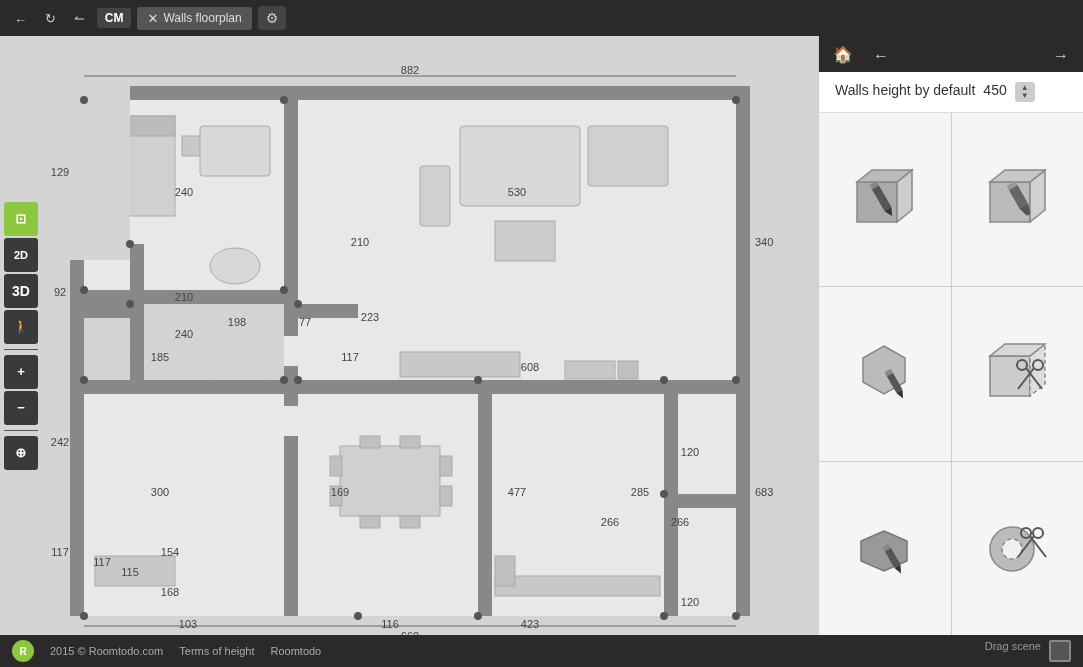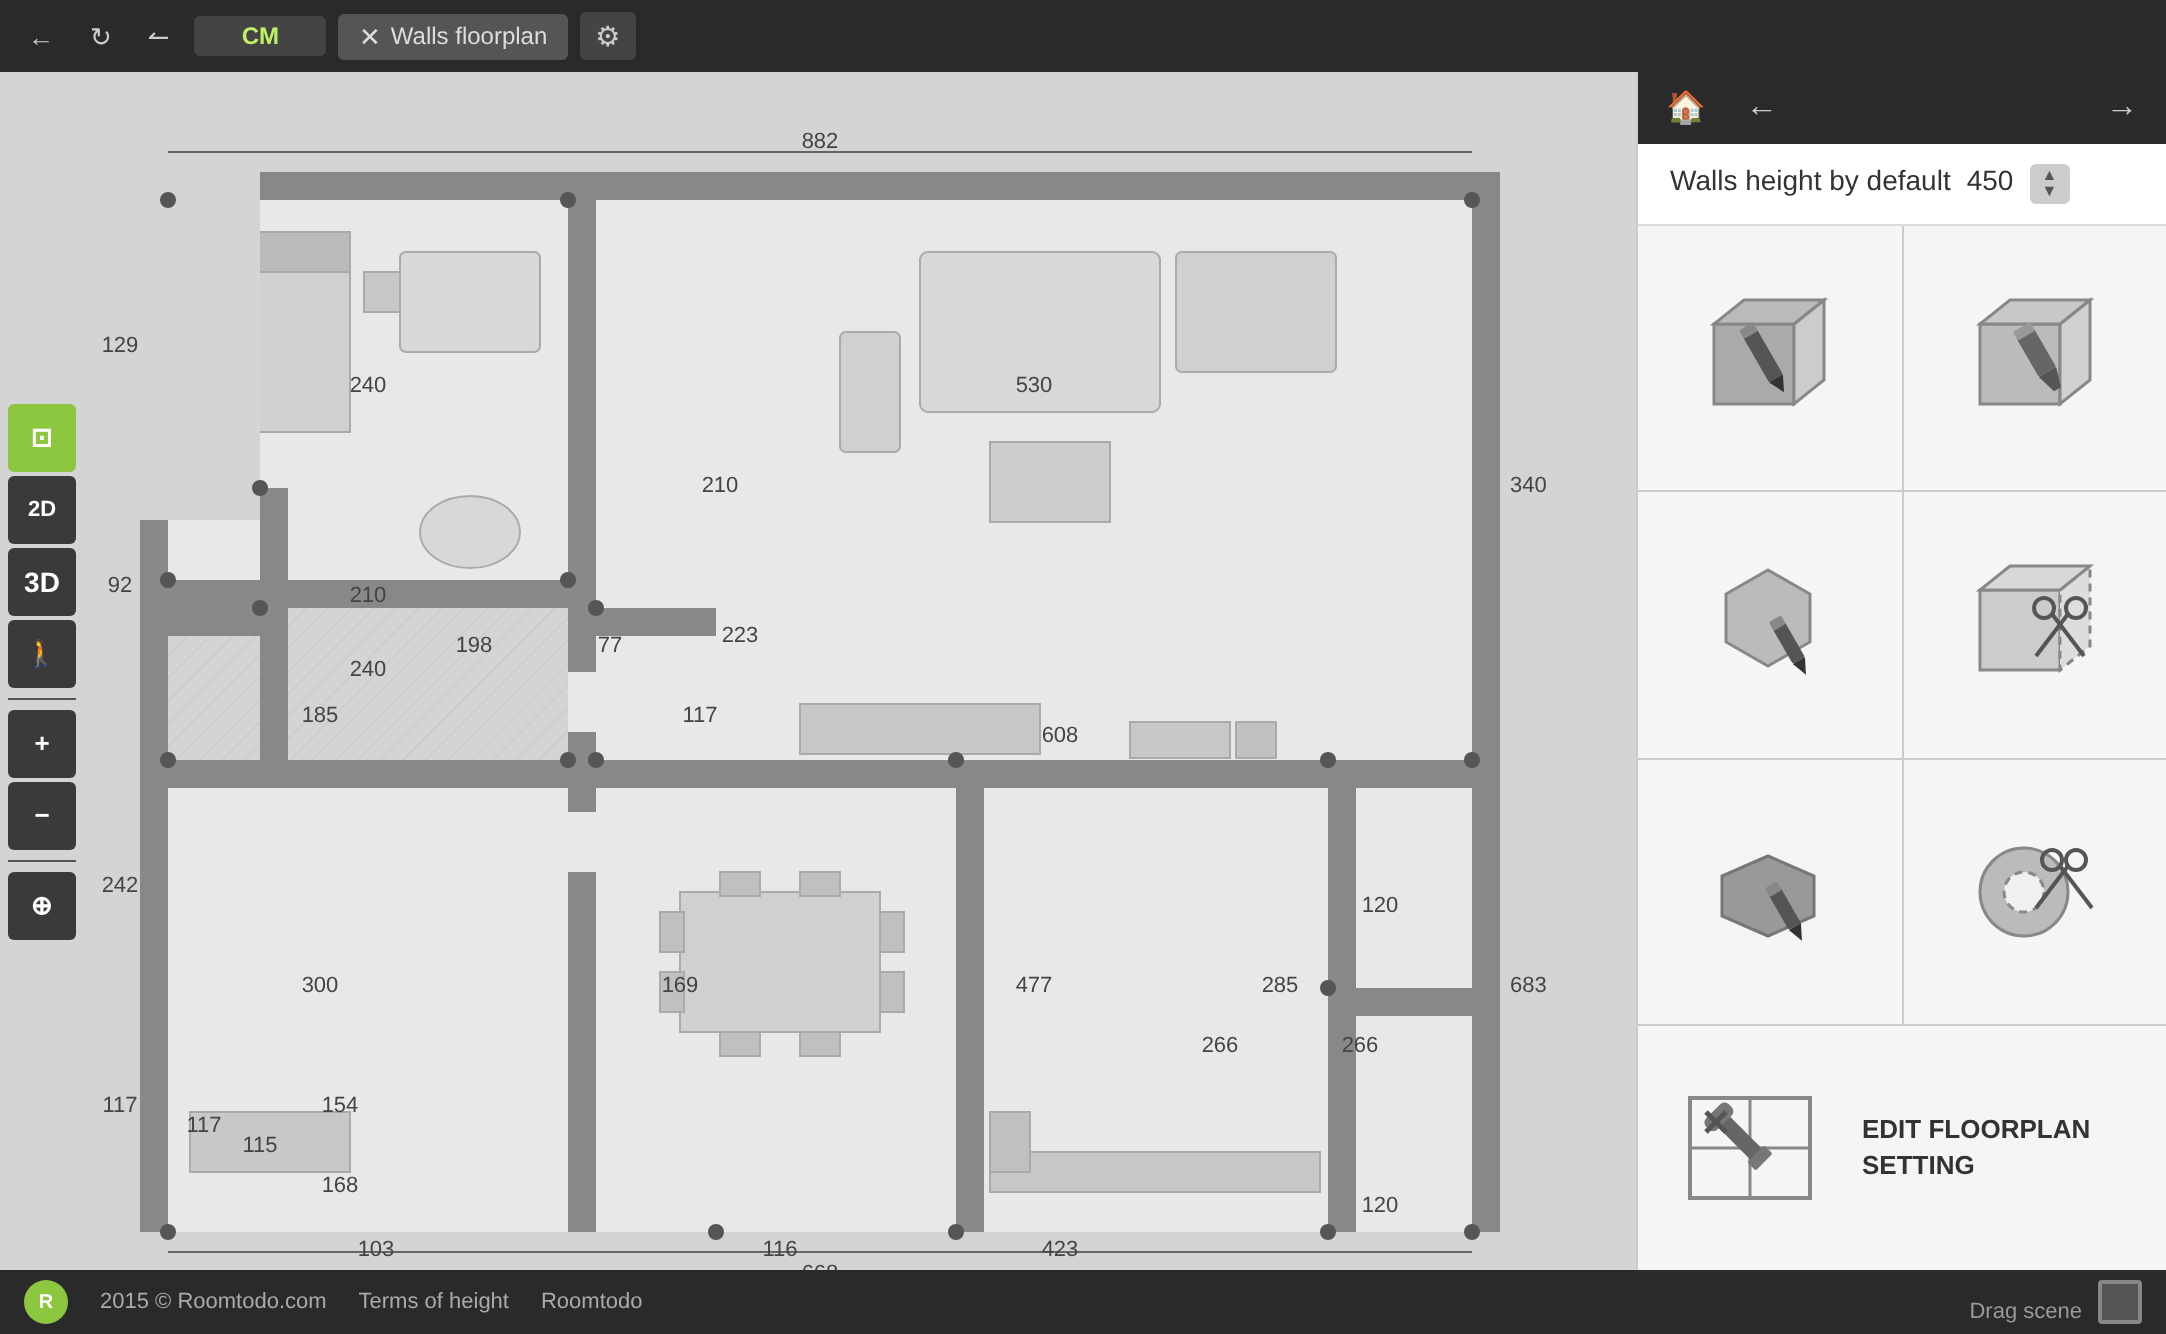--- a/index.html
+++ b/index.html
@@ -22,23 +22,23 @@
       cursor: pointer;
       padding: 4px 6px;
       border-radius: 3px;
       font-size: 13px;
       display: flex;
       align-items: center;
       gap: 4px;
     }
     .toolbar-unit {
       background: #444;
-      color: #bef264;
+      color: #ffffff;
       border: none;
-      padding: 3px 24px;
+      padding: 3px 8px;
       border-radius: 3px;
       font-size: 12px;
       font-weight: bold;
       cursor: pointer;
     }
     .toolbar-hide-btn {
       background: #555;
       color: #ddd;
       border: none;
       padding: 4px 10px;
@@ -213,21 +213,21 @@
       align-items: center;
       justify-content: center;
       color: #fff;
       font-size: 10px;
       font-weight: bold;
     }
     .footer a { color: #aaa; text-decoration: none; }
     .drag-scene {
       margin-left: auto;
       display: flex;
-      align-items: flex-end;
+      align-items: flex-start;
       gap: 8px;
       color: #999;
     }
     .drag-icon {
       width: 22px;
       height: 22px;
       border: 2px solid #888;
       background: #555;
       border-radius: 2px;
     }
@@ -560,42 +560,20 @@
             <g transform="translate(52,28)">
               <circle cx="-6" cy="-6" r="5" fill="none" stroke="#555" stroke-width="2"></circle>
               <circle cx="6" cy="-6" r="5" fill="none" stroke="#555" stroke-width="2"></circle>
               <line x1="-2" y1="-3" x2="14" y2="18" stroke="#555" stroke-width="2"></line>
               <line x1="2" y1="-3" x2="-14" y2="18" stroke="#555" stroke-width="2"></line>
             </g>
           </svg>
         </div>
       </div>
 
-      <div class="tool-cell wide">
-        <div class="tool-icon-wrap">
-          <svg width="80" height="80" viewBox="0 0 80 80">
-
-            <rect x="10" y="15" width="60" height="50" fill="none" stroke="#888" stroke-width="2"></rect>
-            <line x1="10" y1="40" x2="70" y2="40" stroke="#888" stroke-width="1.5"></line>
-            <line x1="40" y1="15" x2="40" y2="65" stroke="#888" stroke-width="1.5"></line>
-
-            <g transform="translate(40,40) rotate(-45)">
-              <rect x="-4" y="-22" width="8" height="28" fill="#666" rx="2"></rect>
-              <rect x="-8" y="-26" width="16" height="8" fill="#777" rx="3"></rect>
-              <rect x="-6" y="4" width="12" height="6" fill="#777" rx="1"></rect>
-            </g>
-
-            <line x1="18" y1="22" x2="28" y2="32" stroke="#555" stroke-width="2.5"></line>
-            <line x1="28" y1="22" x2="18" y2="32" stroke="#555" stroke-width="2.5"></line>
-          </svg>
-        </div>
-        <div class="tool-label">EDIT
-FLOORPLAN
-SETTING</div>
-      </div>
 
     </div>
   </div>
 
 </div>
 
 <div class="footer">
   <div class="footer-logo">R</div>
   <span>2015 © Roomtodo.com</span>
   <a href="#">Terms of height</a>

